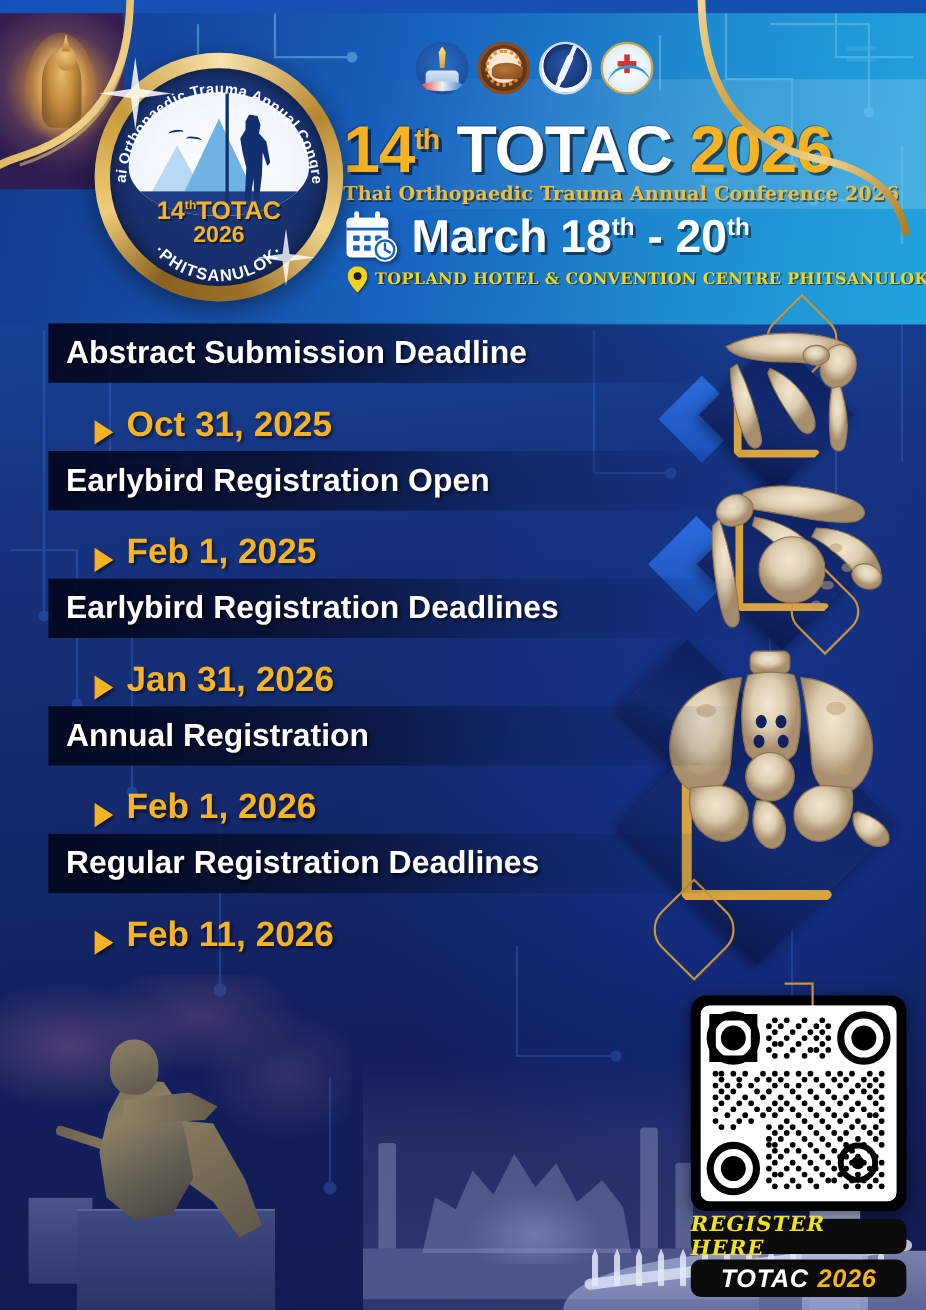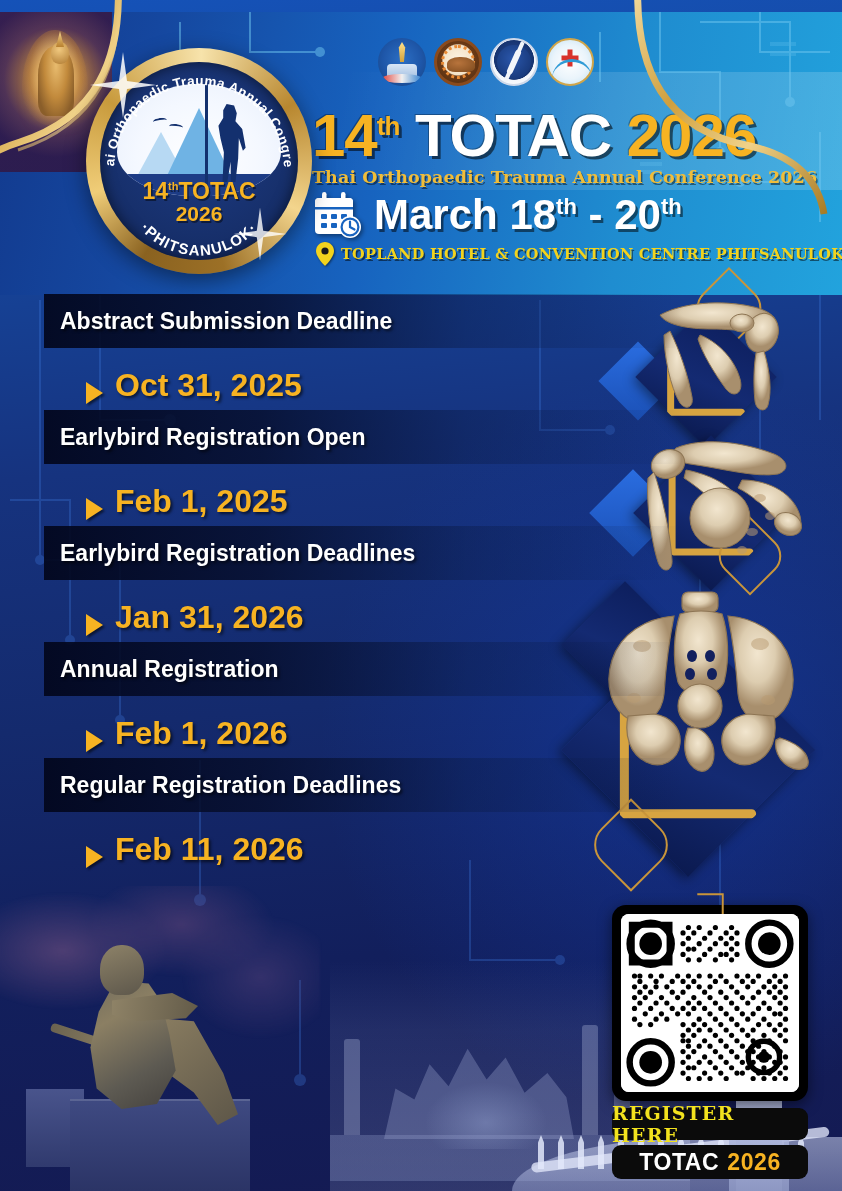--- a/index.html
+++ b/index.html
@@ -189,21 +189,21 @@
   .spark { position:absolute; pointer-events:none; }
 
   
   .list { position:absolute; left:44px; top:294px; width:640px; }
   .row-head {
     position:relative; height:54px; display:flex; align-items:center;
     background:linear-gradient(90deg, rgba(2,6,28,.92) 0%, rgba(6,14,44,.82) 34%, rgba(10,26,70,.40) 66%, rgba(18,44,110,0) 100%);
     padding-left:16px; margin-bottom:2px;
   }
   .row-head span {
-    font-size:23px; font-weight:bold; color:#fff; white-space:nowrap;
+    font-size:29px; font-weight:bold; color:#fff; white-space:nowrap;
     text-shadow:2px 2px 3px rgba(0,0,0,.65);
   }
   .row-date {
     display:flex; align-items:flex-end; gap:12px; height:54px; padding-left:42px;
     margin-bottom:6px;
   }
   .tri {
     width:0;height:0; border-left:17px solid #f7b322;
     border-top:11px solid transparent; border-bottom:11px solid transparent;
     filter:drop-shadow(2px 2px 1px rgba(0,0,0,.55)); flex:none;
@@ -338,21 +338,21 @@
     background:rgba(226,232,250,.85);
     clip-path:polygon(50% 0,100% 22%,100% 100%,0 100%,0 22%);
   }
   .bridge {
     position:absolute; right:0; bottom:0; width:330px; height:54px;
     background:linear-gradient(180deg,rgba(206,214,242,.55),rgba(150,160,204,.55));
     border-radius:60% 0 0 0 / 100% 0 0 0;
   }
 
   
-  .qrblock { position:absolute; right:34px; bottom:12px; width:196px; }
+  .qrblock { position:absolute; right:18px; bottom:12px; width:196px;font-style:italic; }
   .qrcard {
     background:#000; border-radius:14px; padding:9px; width:196px; height:196px;
     box-shadow:0 4px 14px rgba(0,0,0,.5);
   }
   .qrwhite { background:#fff; border-radius:8px; width:100%; height:100%; position:relative; overflow:hidden; }
   .qrbadge {
     margin-top:7px; background:#0b0b0b; border-radius:9px; height:32px;
     display:flex; align-items:center; justify-content:center;
     font-family:"DejaVu Serif", serif; font-weight:bold; font-size:19px;
     color:#f2e21e; letter-spacing:1.1px;

